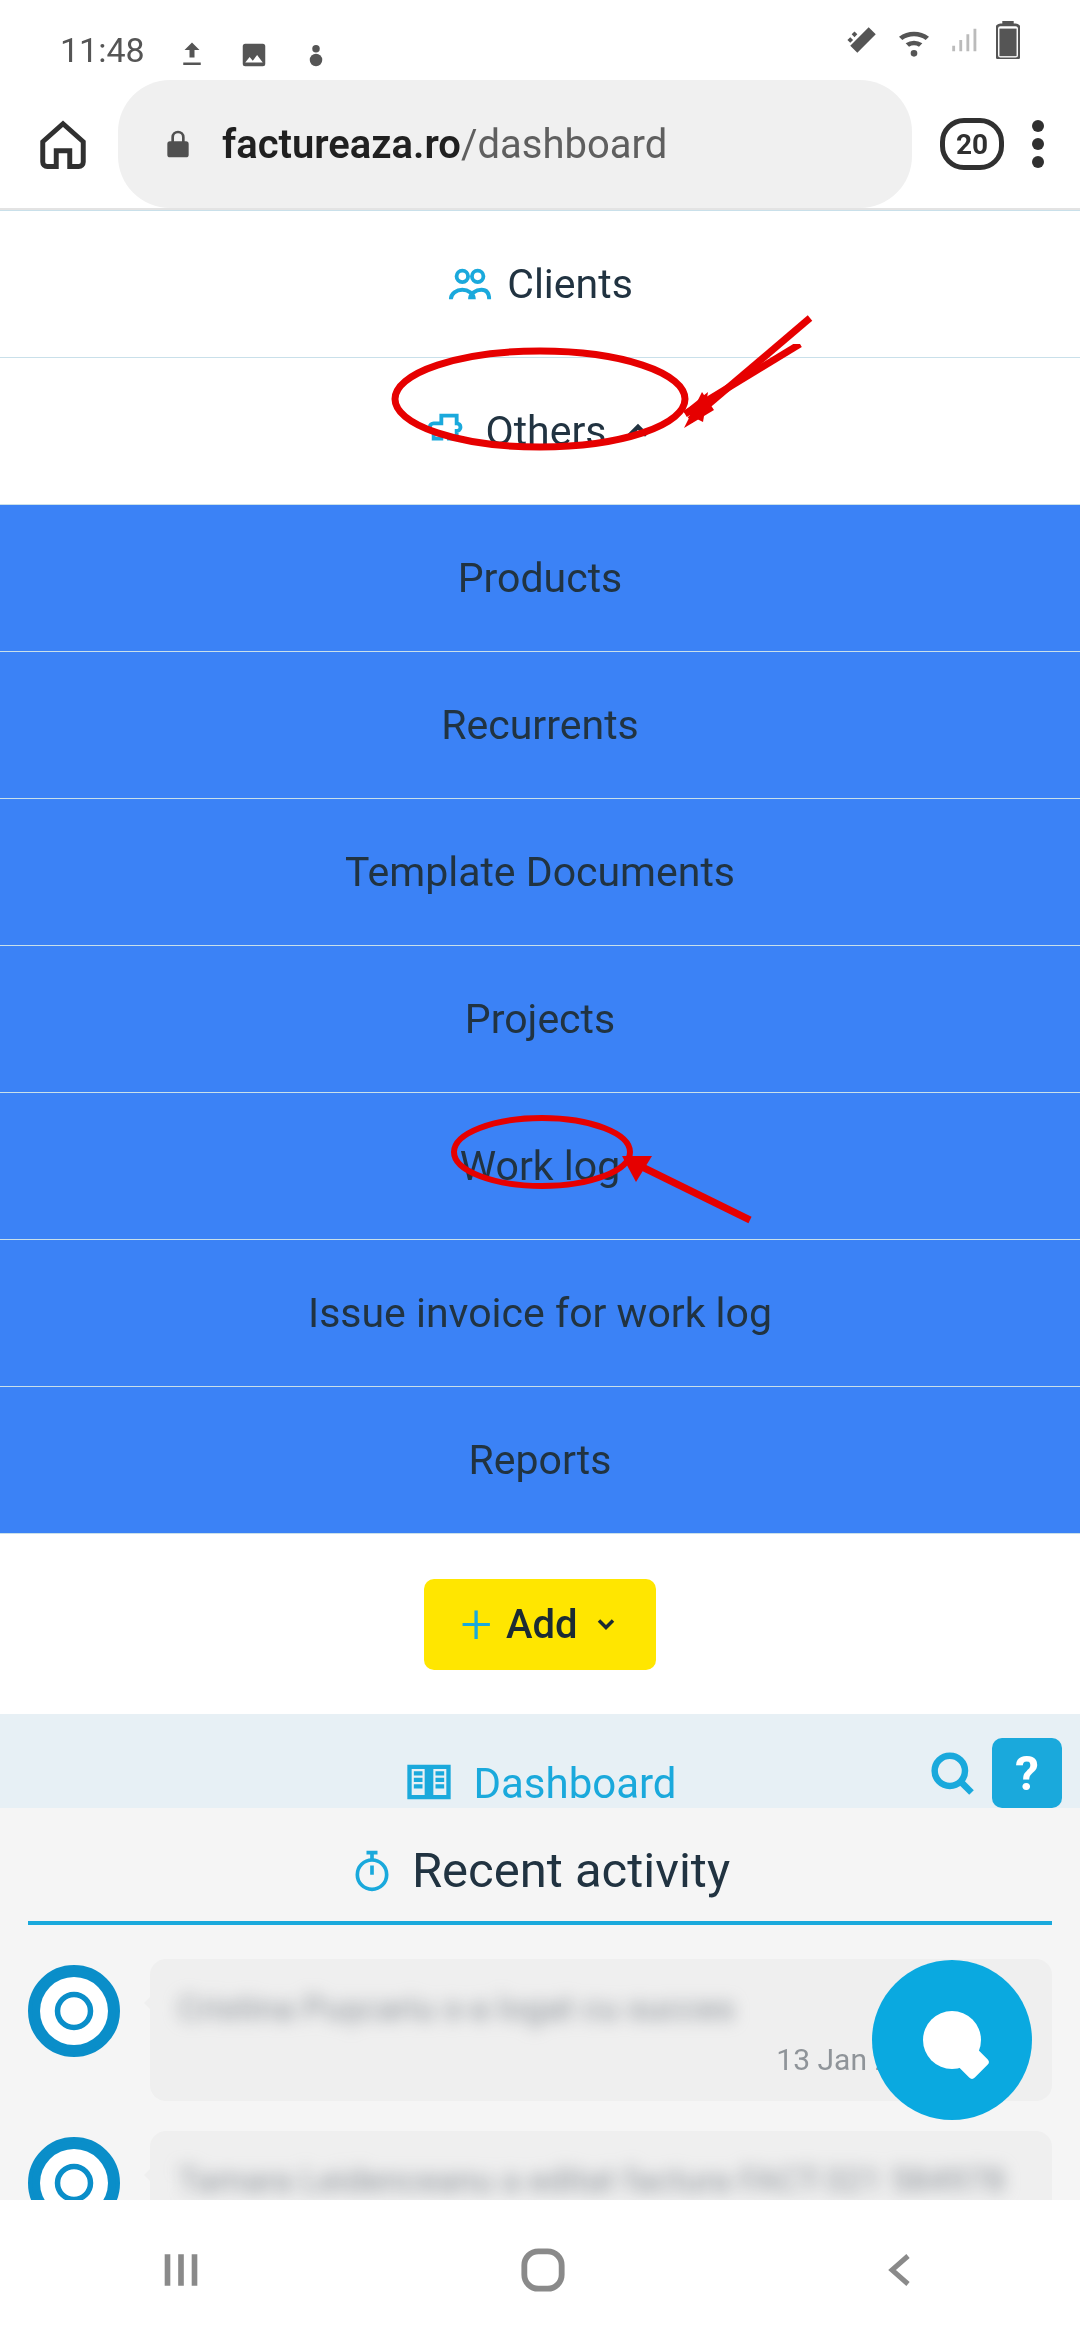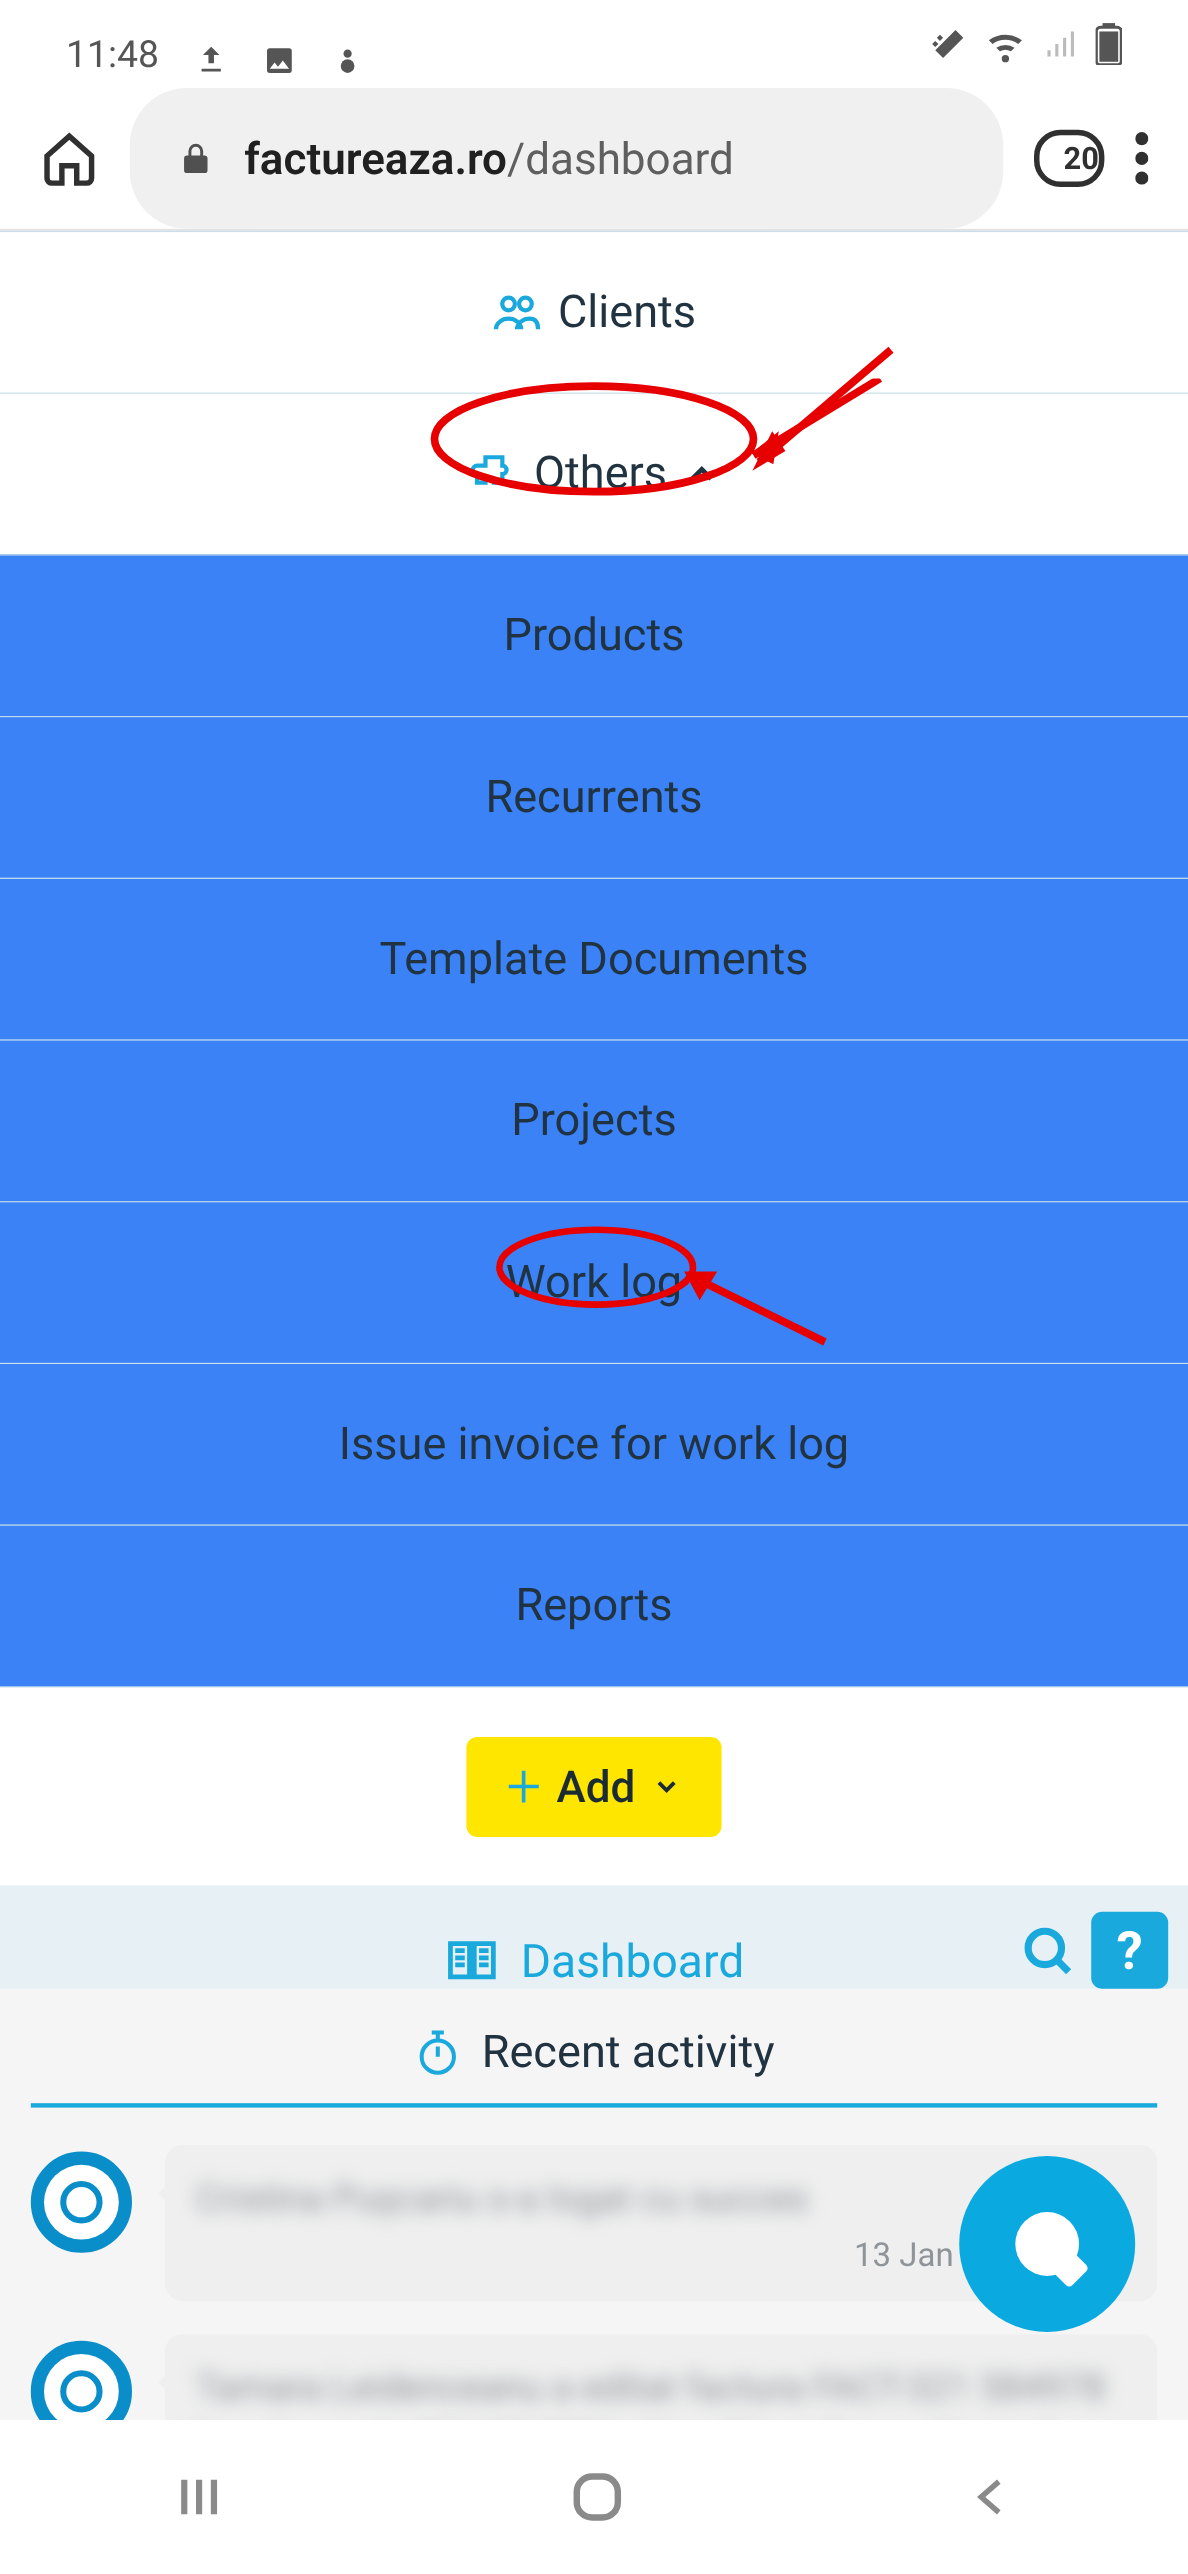--- a/index.html
+++ b/index.html
@@ -8,40 +8,40 @@
   
   .status-bar { height: 80px; display: flex; align-items: center; justify-content: space-between; padding: 0 60px 0 60px; color: #555; font-size: 34px; }
   .status-left { display: flex; align-items: flex-end; gap: 32px; margin-top: 20px; }
   .status-right { display: flex; align-items: center; gap: 14px; }
   .status-bar svg { display: block; }
 
   
   .browser-bar { height: 130px; display: flex; align-items: center; padding: 0 36px; gap: 28px; border-bottom: 2px solid #e3e3e3; }
   .omnibox { flex: 1; height: 128px; background: #f0f0f0; border-radius: 52px; display: flex; align-items: center; padding: 0 44px; gap: 28px; color: #5f5f5f; font-size: 40px; }
   .url-dark { color: #202020; font-weight: 600; }
-  .tab-count { width: 64px; height: 52px; border: 5px solid #303030; border-radius: 24px; display: flex; align-items: center; justify-content: flex-end; font-size: 28px; font-weight: 700; color: #303030; }
+  .tab-count { width: 64px; height: 52px; border: 5px solid #303030; border-radius: 24px; display: flex; align-items: center; justify-content: center; font-size: 28px; font-weight: 700; color: #303030; }
 
   
   .nav-row { height: 148px; display: flex; align-items: center; justify-content: center; gap: 14px; font-size: 41px; color: #213341; border-top: 1px solid #c9e0ea; border-bottom: 1px solid #c9e0ea; background: #fff; }
   .nav-row.sub { background: #3b82f6; border-top: 1px solid #c9e0ea; border-bottom: 1px solid #c9e0ea; margin-top: -1px; }
   .nav-row .icon { color: #1aa9dc; }
 
   
   .add-row { height: 180px; display: flex; align-items: center; justify-content: center; background: #fff; }
   .add-btn { background: #ffe600; color: #1b2b33; padding: 22px 36px; border-radius: 10px; font-size: 40px; display: flex; align-items: center; gap: 14px; font-weight: 500; }
   .add-btn .plus { color: #1aa9dc; font-size: 56px; font-weight: 300; line-height: 0; }
 
   
   .dash-bar { height: 94px; background: #e7f0f5; display: flex; align-items: flex-end; justify-content: center; position: relative; color: #1aa9dc; font-size: 42px; gap: 18px; }
   .dash-right { position: absolute; right: 18px; display: flex; align-items: center; gap: 14px; }
   .help-box { width: 70px; height: 70px; background: #1aa9dc; border-radius: 10px; color: #fff; display: flex; align-items: center; justify-content: center; font-size: 48px; font-weight: 700; }
 
   
   .content { background: #f5f5f5; padding: 34px 28px 0 28px; height: 1020px; overflow: hidden; }
-  .recent-head { display: flex; align-items: center; justify-content: center; gap: 18px; color: #213341; font-size: 41px; padding-bottom: 22px; border-bottom: 4px solid #1aa9dc; margin-bottom: 34px; }
+  .recent-head { display: flex; align-items: center; justify-content: center; gap: 18px; color: #213341; font-size: 49px; padding-bottom: 22px; border-bottom: 4px solid #1aa9dc; margin-bottom: 34px; }
   .activity-item { display: flex; gap: 30px; margin-bottom: 30px; align-items: flex-start; }
   .avatar { width: 92px; height: 92px; border-radius: 50%; background: #0a8ec9; border: 4px solid #0a8ec9; display: flex; align-items: center; justify-content: center; flex-shrink: 0; margin-top: 6px; }
   .avatar-inner { width: 68px; height: 68px; border-radius: 50%; background: #fff; display:flex; align-items:center; justify-content:center; }
   .bubble { flex: 1; background: #efefef; border-radius: 16px; padding: 24px 28px; position: relative; }
   .bubble:before { content: ""; position: absolute; left: -18px; top: 32px; border: 12px solid transparent; border-right-color: #efefef; }
   .bubble .blur { filter: blur(8px); color: #8a9097; font-size: 34px; line-height: 1.5; }
   .bubble .ts { text-align: right; color: #8f9499; font-size: 30px; margin-top: 8px; }
 
   
   .chat-fab { position: absolute; right: 48px; bottom: 220px; width: 160px; height: 160px; border-radius: 50%; background: #0aa9e0; display: flex; align-items: center; justify-content: center; }

